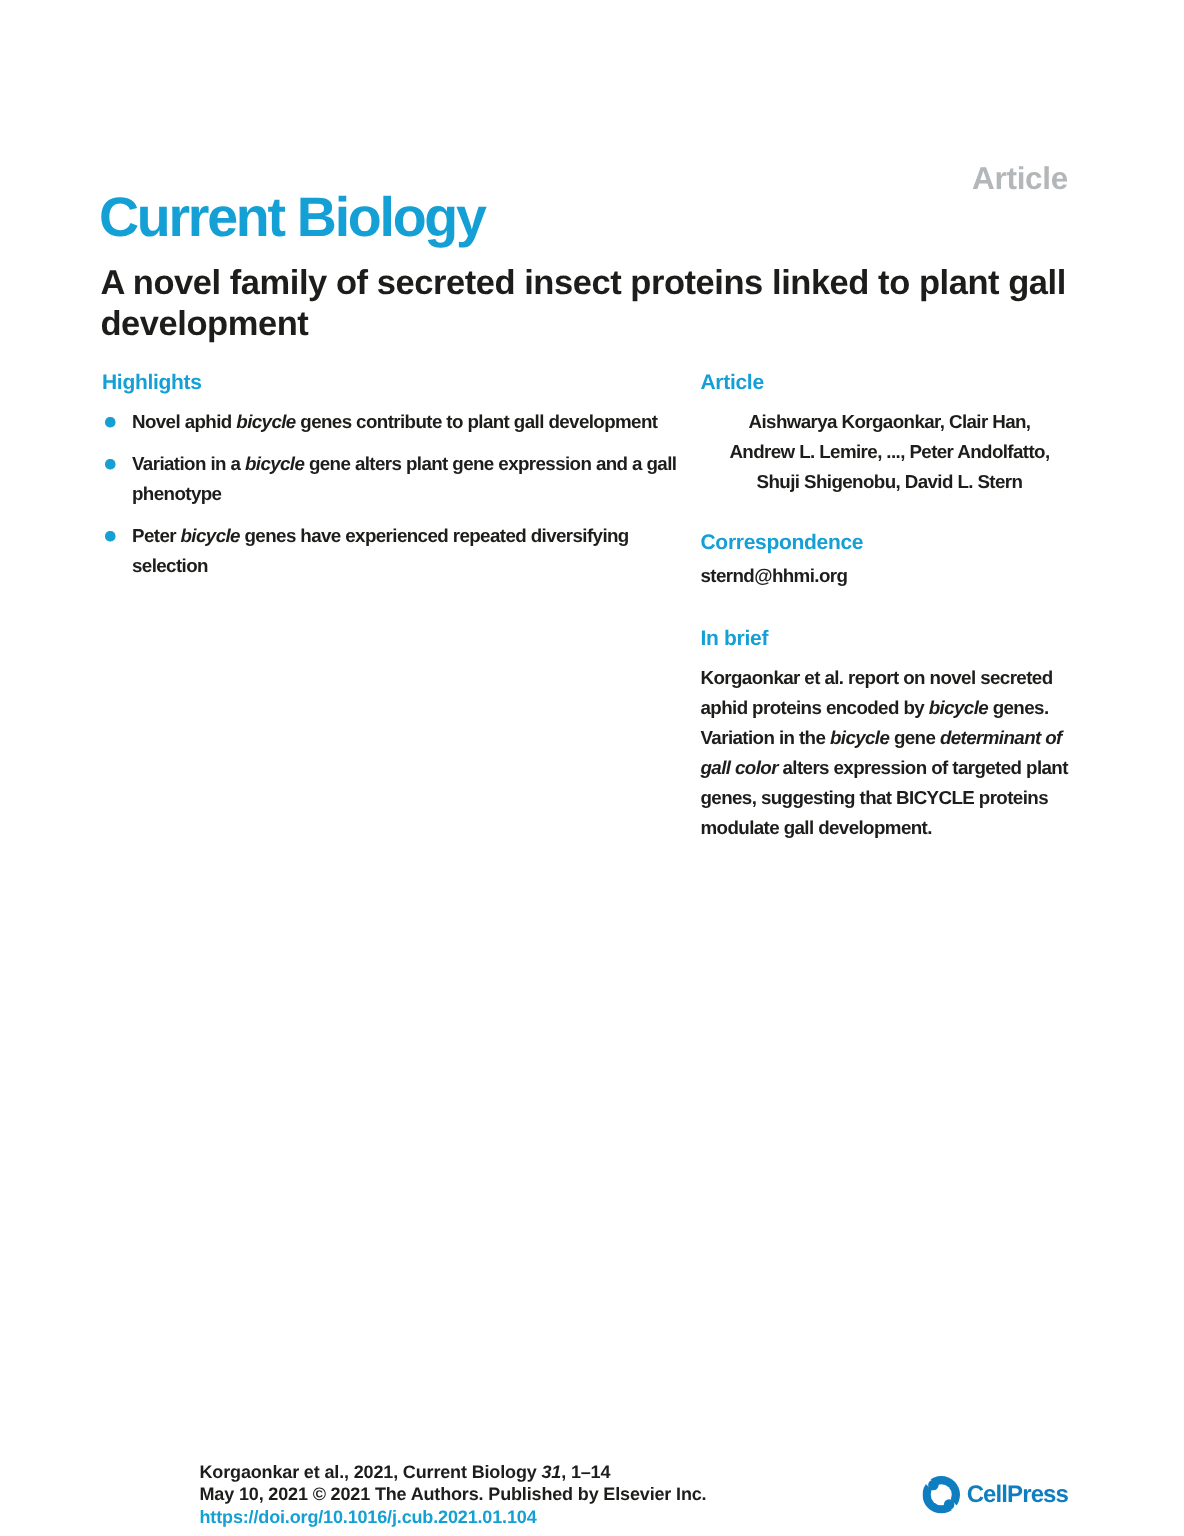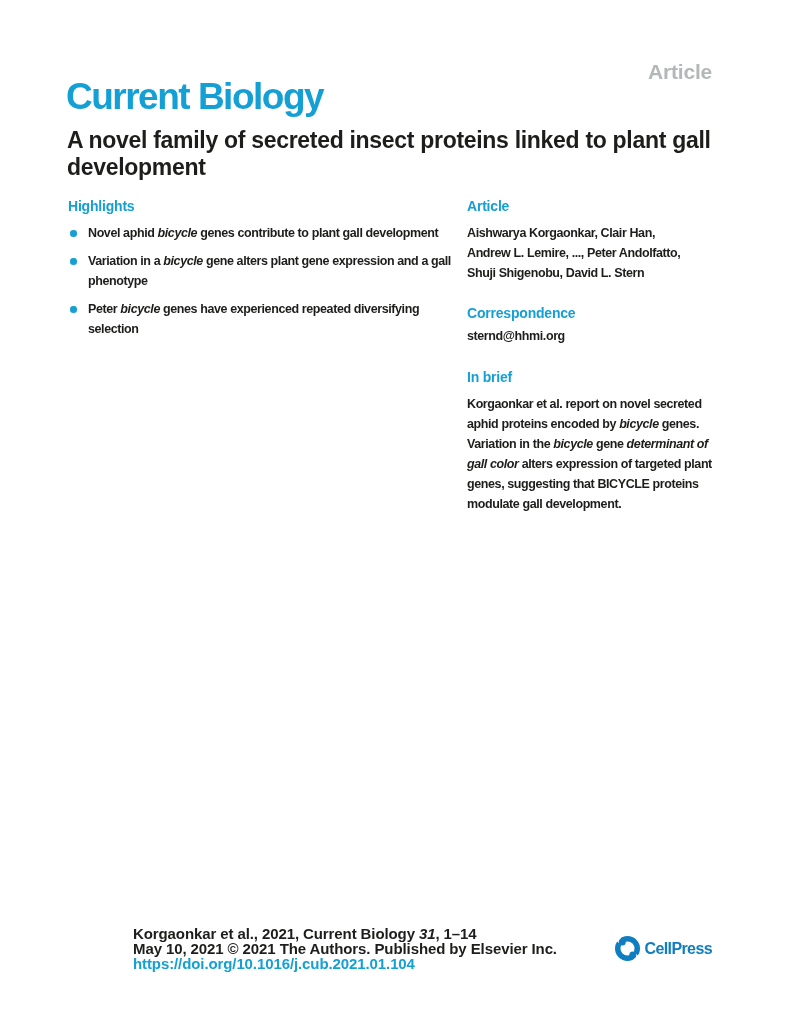--- a/index.html
+++ b/index.html
@@ -11,21 +11,21 @@
   * { margin: 0; padding: 0; box-sizing: border-box; }
   html, body { background: #ffffff; }
   body {
     font-family: "Liberation Sans", sans-serif;
     color: var(--text);
     width: 789px;
     height: 1024px;
     position: relative;
     overflow: hidden;
   }
-  .page { position: absolute; inset: 0; background: #fff; }
+  .page { position: absolute; inset: 0; background: #fff; margin-top: 48px; }
 
   .article-label {
     position: absolute;
     top: 60px;
     right: 77px;
     font-size: 21px;
     font-weight: bold;
     letter-spacing: -0.2px;
     color: var(--article_gray);
   }
@@ -88,33 +88,33 @@
   ul.highlight-list li .dot {
     position: absolute;
     left: 2px;
     top: 7px;
     width: 6.5px;
     height: 6.5px;
     border-radius: 50%;
     background: var(--accent);
   }
 
-  .author-line { white-space: nowrap; }
+  .author-line { white-space: nowrap; text-align: center; }
 
   .correspondence-block { margin-top: 20px; }
   .correspondence-block .section-heading { margin-bottom: 3px; }
   .in-brief-block { margin-top: 21px; }
 
   i { }
 
   .footer-citation {
     position: absolute;
     left: 133px;
     top: 926px;
-    font-size: 15px;
+    font-size: 12px;
     font-weight: bold;
     letter-spacing: -0.1px;
     line-height: 15px;
     color: var(--text);
   }
   .doi-link {
     color: var(--accent);
     text-decoration: none;
     display: inline-block;
   }

